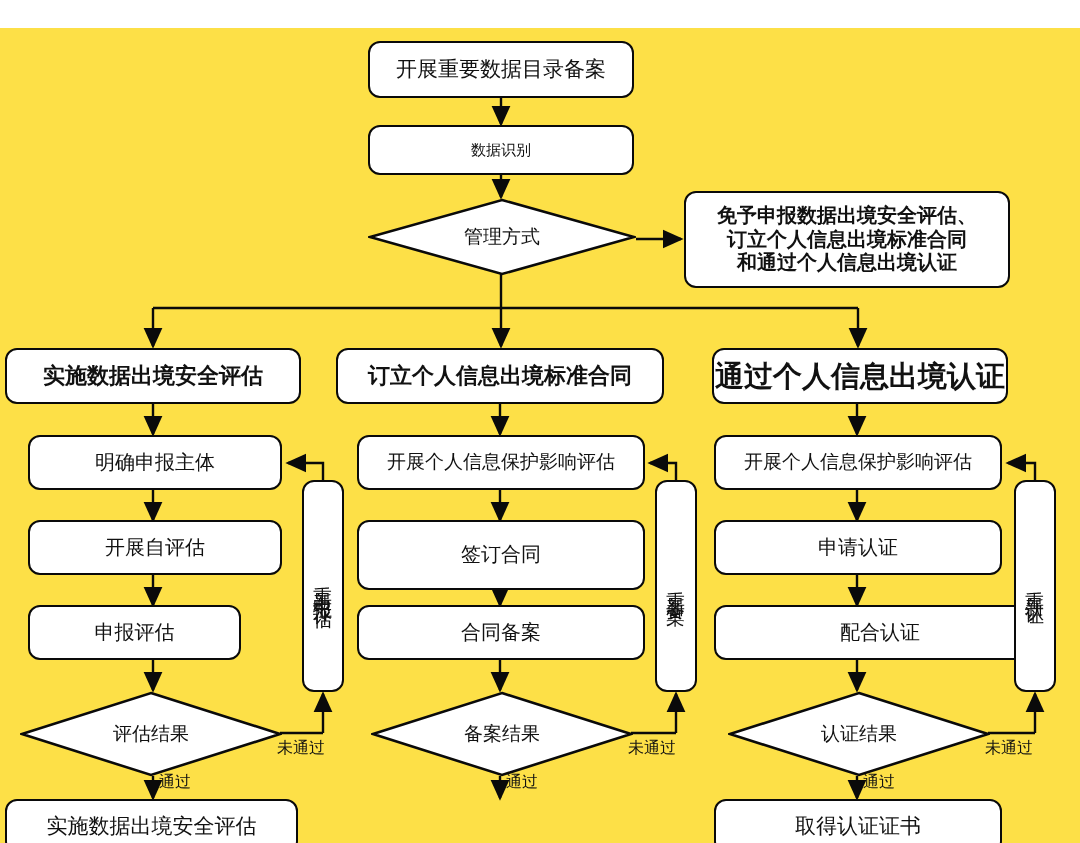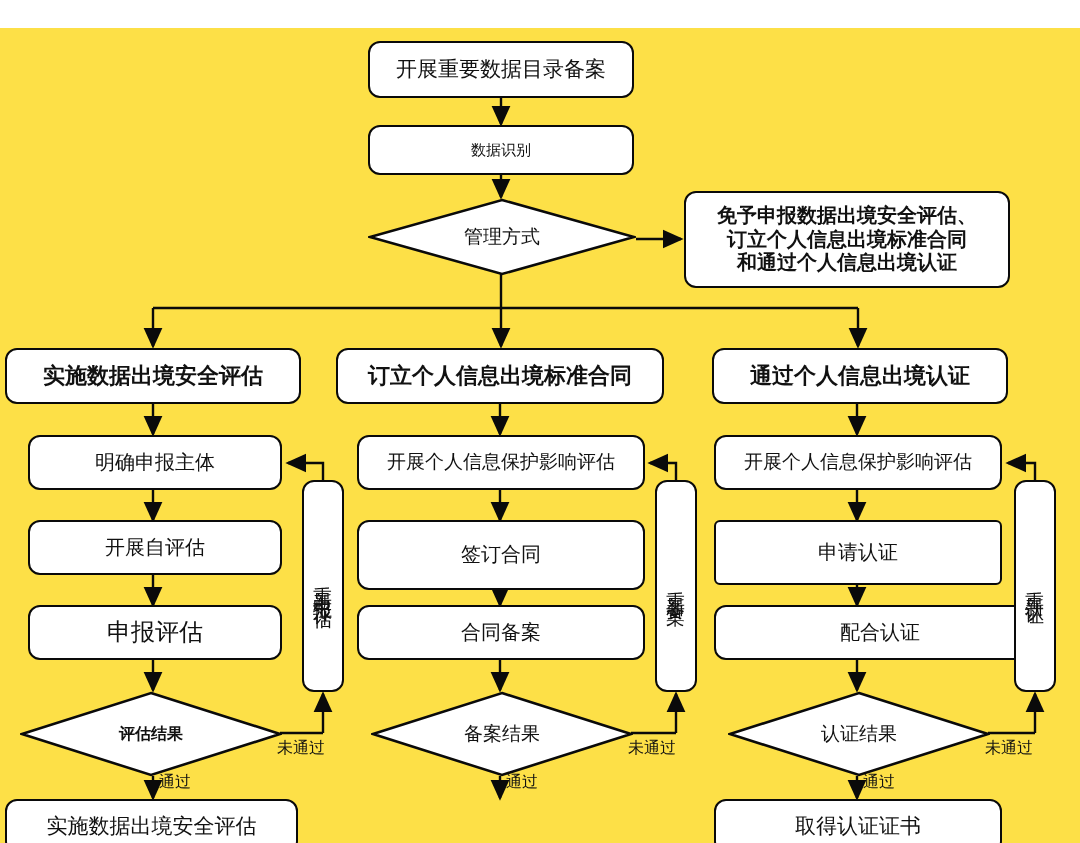--- a/index.html
+++ b/index.html
@@ -97,31 +97,31 @@
   <div class="node bold multiline" style="left:684px;top:163px;width:326px;height:97px;font-size:20px;">
     <span>免予申报数据出境安全评估、</span>
     <span>订立个人信息出境标准合同</span>
     <span>和通过个人信息出境认证</span>
   </div>
 
   <div class="node bold" style="left:5px;top:320px;width:296px;height:56px;font-size:22px;">实施数据出境安全评估</div>
 
   <div class="node" style="left:28px;top:407px;width:254px;height:55px;font-size:20px;">明确申报主体</div>
   <div class="node" style="left:28px;top:492px;width:254px;height:55px;font-size:20px;">开展自评估</div>
-  <div class="node" style="left:28px;top:577px;width:254px;height:55px;font-size:24px;">申报评估</div>
+  <div class="node" style="left:28px;top:577px;width:213px;height:55px;font-size:20px;">申报评估</div>
 
   <div class="vnode" style="left:302px;top:452px;width:42px;height:212px;">
     <span class="vtext">重新申报评估</span>
   </div>
 
   <div class="diamond" style="left:20px;top:663px;width:262px;height:86px;">
     <svg viewBox="0 0 262 86" width="262" height="86">
       <polygon points="131,2 260,43 131,84 2,43" fill="#fff" stroke="#0a0a0a" stroke-width="2.6"></polygon>
     </svg>
-    <div class="dlabel" style="font-size:16px;font-weight:bold;">评估结果</div>
+    <div class="dlabel" style="font-size:19px;">评估结果</div>
   </div>
 
   <div class="edge-label" style="left:159px;top:744px;">通过</div>
   <div class="edge-label" style="left:277px;top:710px;">未通过</div>
 
   <div class="node" style="left:5px;top:771px;width:293px;height:54px;font-size:21px;">实施数据出境安全评估</div>
 
   <div class="node bold" style="left:336px;top:320px;width:328px;height:56px;font-size:22px;">订立个人信息出境标准合同</div>
 
   <div class="node" style="left:357px;top:407px;width:288px;height:55px;font-size:19px;">开展个人信息保护影响评估</div>
@@ -136,24 +136,24 @@
     <svg viewBox="0 0 262 86" width="262" height="86">
       <polygon points="131,2 260,43 131,84 2,43" fill="#fff" stroke="#0a0a0a" stroke-width="2.6"></polygon>
     </svg>
     <div class="dlabel" style="font-size:19px;">备案结果</div>
   </div>
 
   <div class="edge-label" style="left:506px;top:744px;">通过</div>
   <div class="edge-label" style="left:628px;top:710px;">未通过</div>
 
 
-  <div class="node bold" style="left:712px;top:320px;width:296px;height:56px;font-size:22px;text-align:right;">通过个人信息出境认证</div>
+  <div class="node bold" style="left:712px;top:320px;width:296px;height:56px;font-size:29px;text-align:right;">通过个人信息出境认证</div>
 
   <div class="node" style="left:714px;top:407px;width:288px;height:55px;font-size:19px;">开展个人信息保护影响评估</div>
-  <div class="node" style="left:714px;top:492px;width:288px;height:65px;font-size:20px;border-radius:6px;">申请认证</div>
+  <div class="node" style="left:714px;top:492px;width:288px;height:55px;font-size:20px;">申请认证</div>
   <div class="node" style="left:714px;top:577px;width:332px;height:55px;font-size:20px;">配合认证</div>
 
   <div class="vnode" style="left:1014px;top:452px;width:42px;height:212px;">
     <span class="vtext">重新认证</span>
   </div>
 
   <div class="diamond" style="left:728px;top:663px;width:262px;height:86px;">
     <svg viewBox="0 0 262 86" width="262" height="86">
       <polygon points="131,2 260,43 131,84 2,43" fill="#fff" stroke="#0a0a0a" stroke-width="2.6"></polygon>
     </svg>

